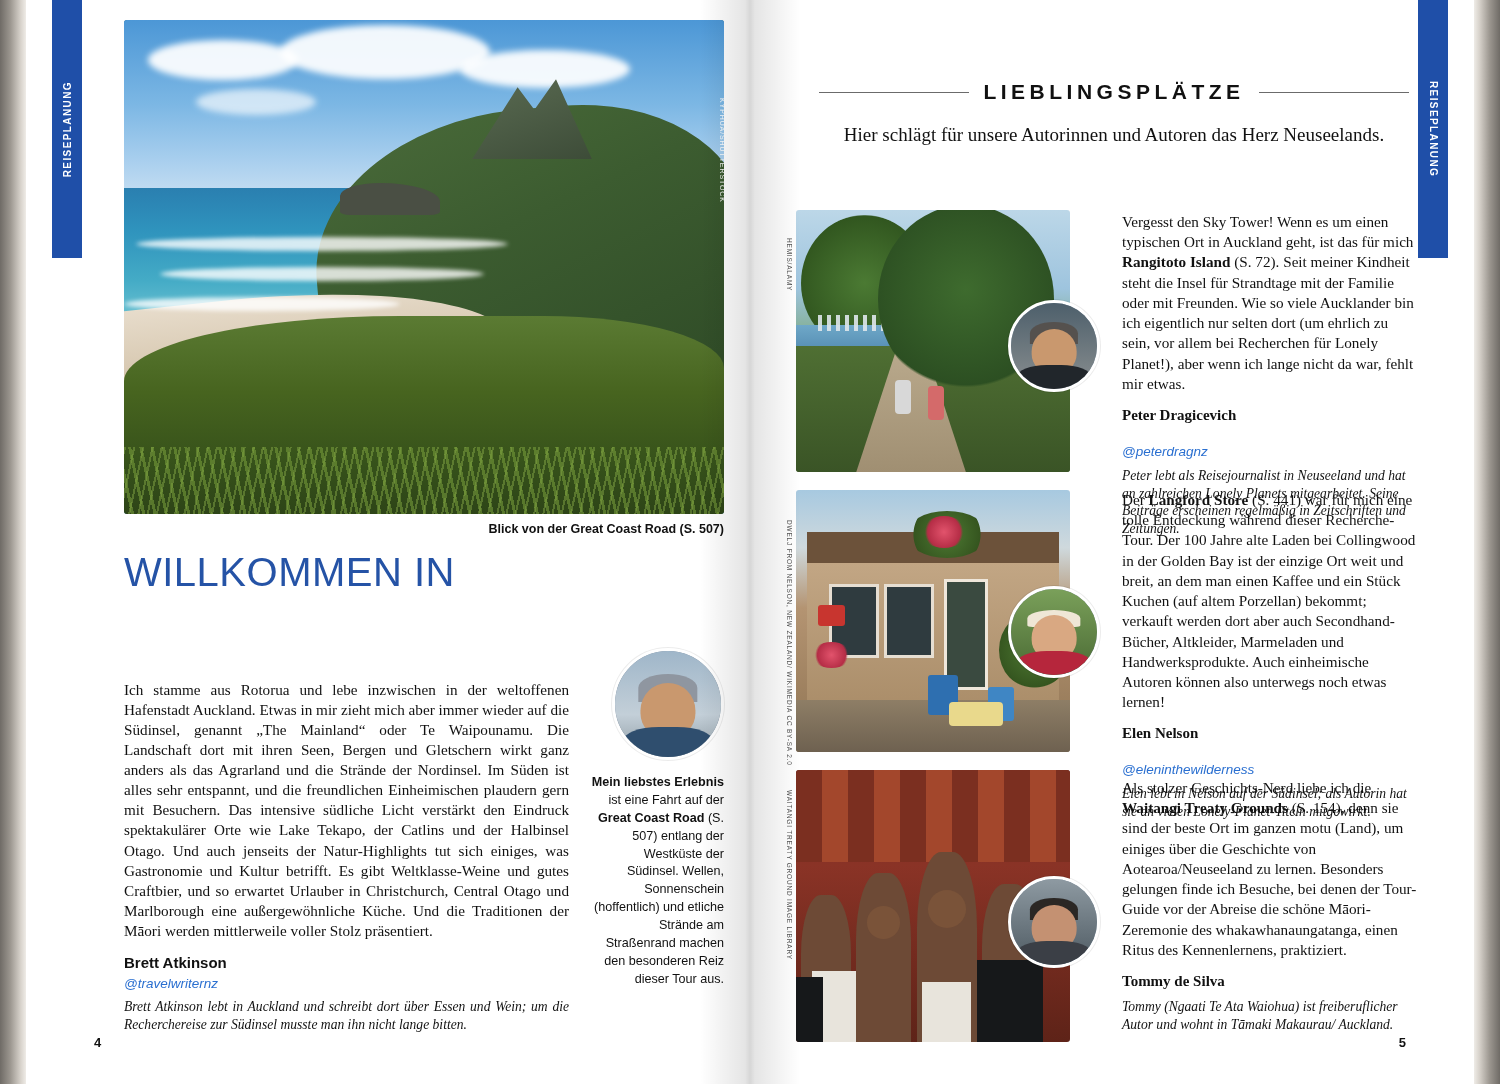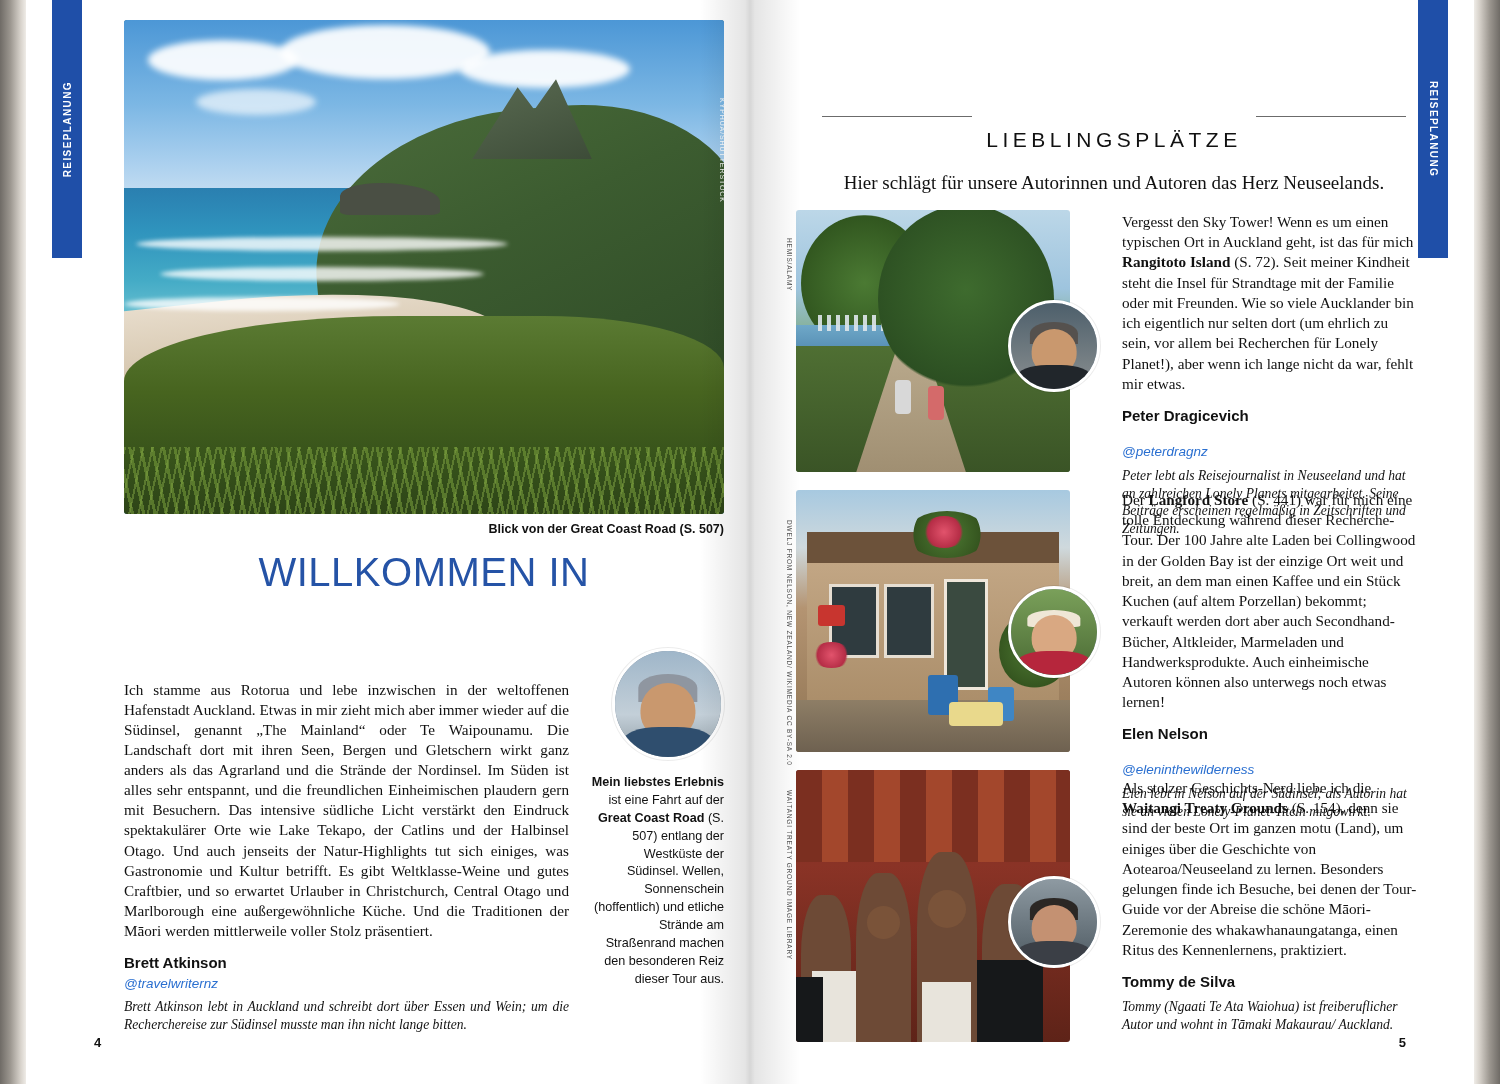--- a/index.html
+++ b/index.html
@@ -159,21 +159,20 @@
     top: 552px;
     width: 600px;
   }
   .title-1 {
     font-size: 40px;
     font-weight: 400;
     color: #2553a6;
     letter-spacing: 0.5px;
     line-height: 1;
     font-family: "Liberation Sans", sans-serif;
-    text-align: center;
   }
   .title-2 {
     font-size: 62px;
     font-weight: 700;
     color: #1a4ea3;
     letter-spacing: 0.5px;
     line-height: 1.05;
     margin-top: 2px;
   }
   .body-col {
@@ -260,24 +259,23 @@
   .sec-head .rule-wrap {
     display: flex;
     align-items: center;
     justify-content: center;
     gap: 14px;
   }
   .rule { height: 1px; background: #6b6b6b; flex: 0 0 150px; }
   .sec-title {
     font-size: 21px;
     letter-spacing: 4.5px;
-    font-weight: 400;
+    font-weight: 700;
     color: #111111;
     white-space: nowrap;
-    margin-top: 48px;
   }
   .sec-sub {
     margin-top: 18px;
     font-family: "Liberation Serif", serif;
     font-size: 19px;
     line-height: 1.35;
     color: #111111;
   }
   .rphoto {
     position: absolute;
@@ -328,21 +326,21 @@
     position: absolute;
     left: 1122px;
     width: 296px;
     font-family: "Liberation Serif", serif;
     font-size: 15.2px;
     line-height: 1.33;
     color: #111111;
   }
   .rtext b { font-weight: 700; }
   .rname {
-    font-family: Liberation Sans, sans-serif;
+    font-family: Liberation Serif, serif;
     font-weight: 700;
     font-size: 15px;
     margin-top: 12px;
   }
   .rhandle {
     font-family: "Liberation Sans", sans-serif;
     font-size: 13.5px;
     color: #2a6fd0;
     font-style: italic;
     margin-top: 17px;

